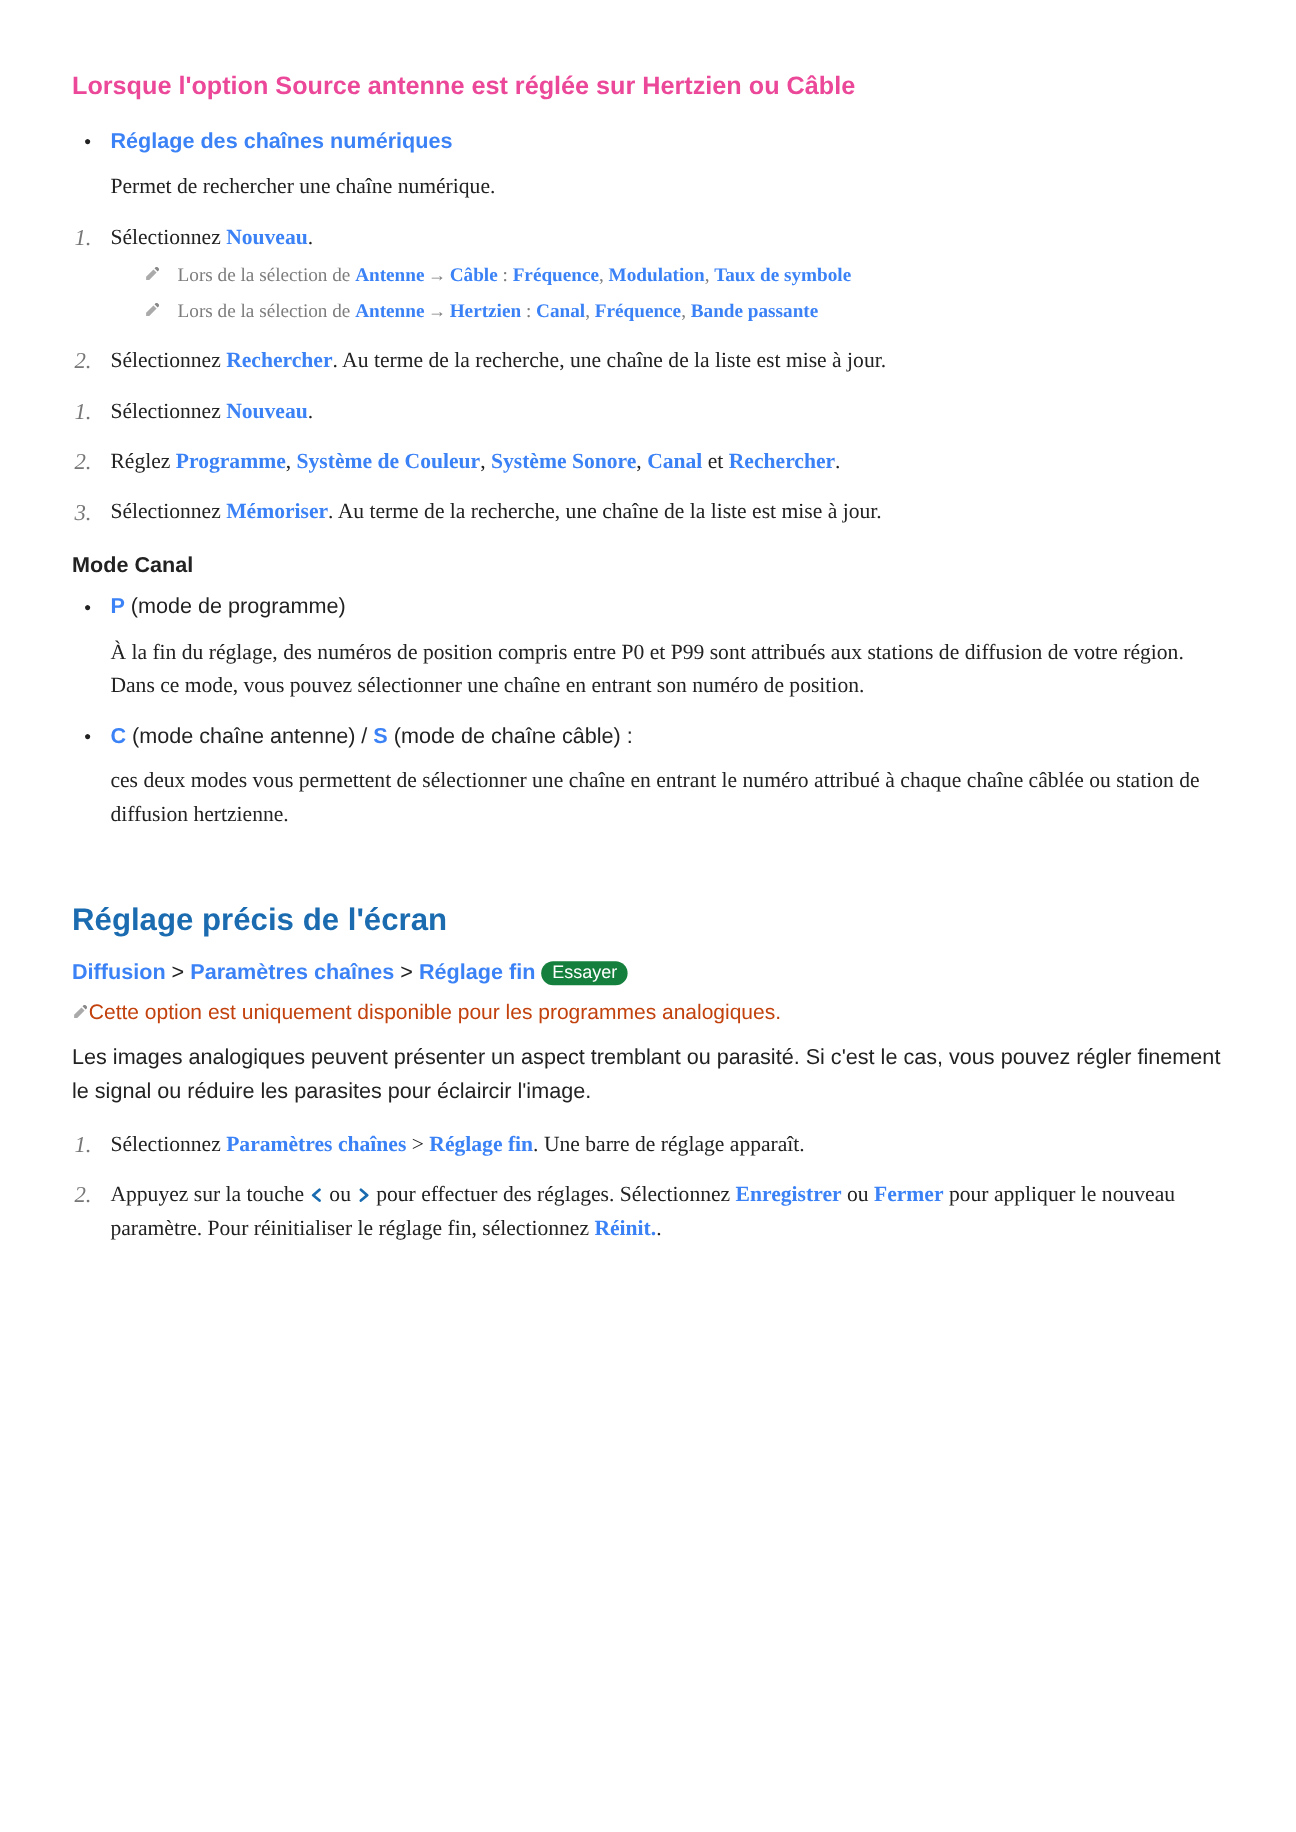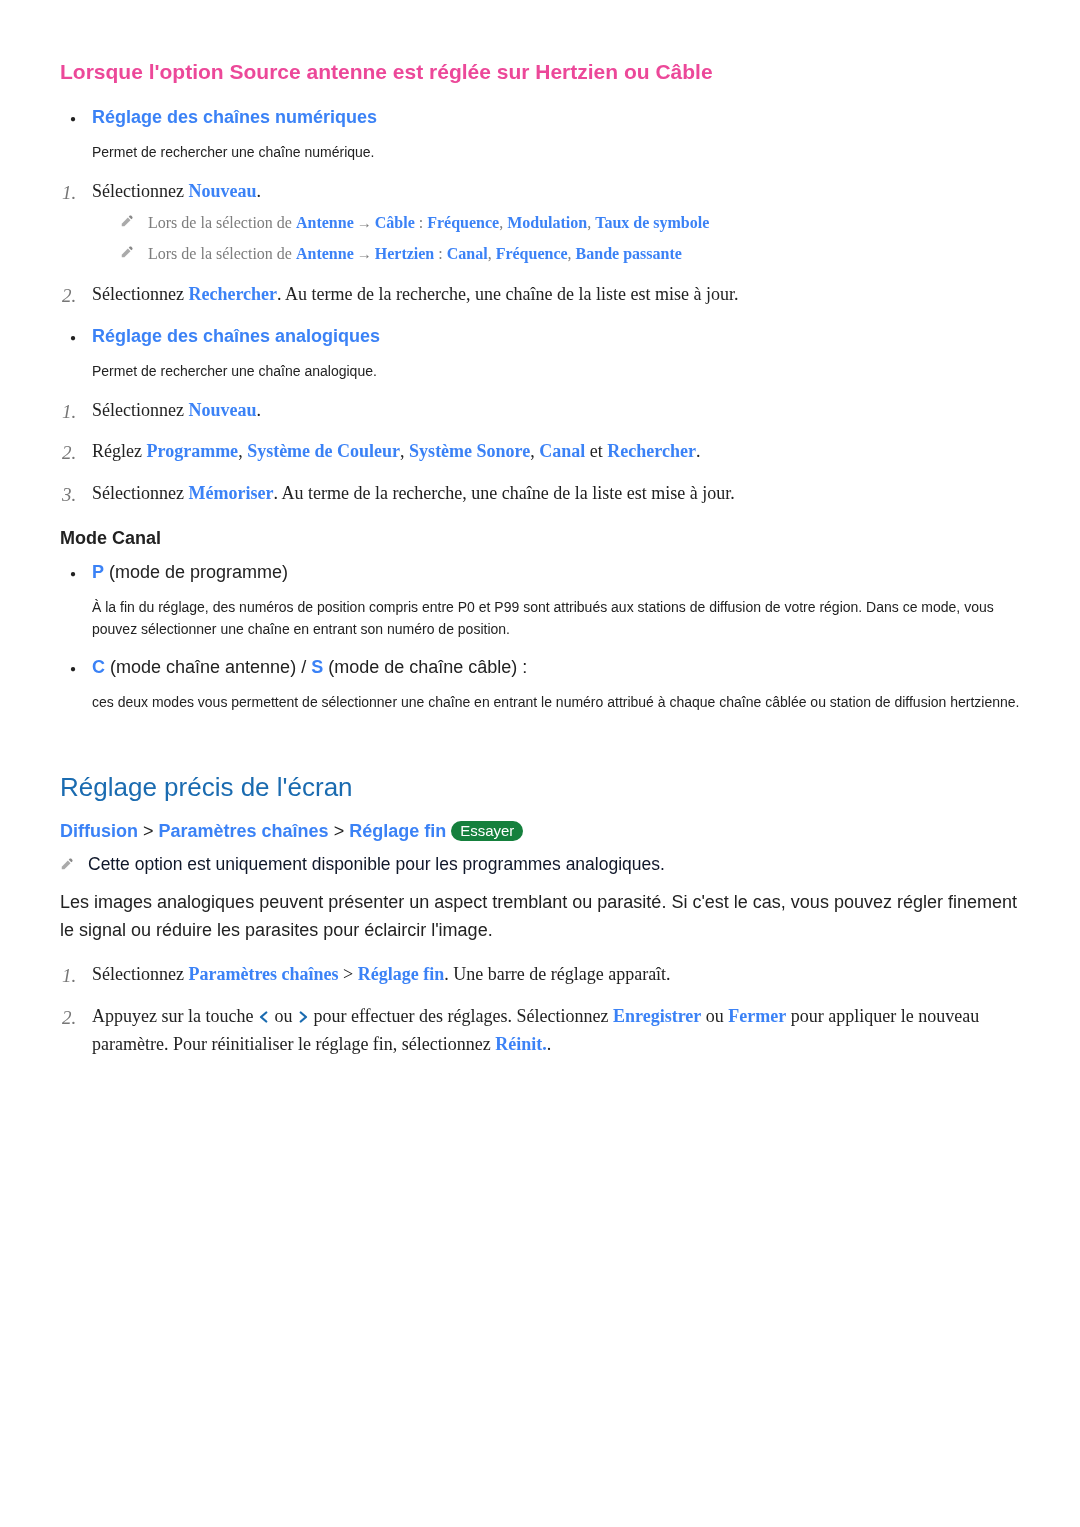--- a/index.html
+++ b/index.html
@@ -16,49 +16,49 @@
   }
   h3.section-sub {
     color: #ec4899;
     font-size: 21px;
     font-weight: 600;
     margin: 0 0 20px 0;
   }
   h2.section-title {
     color: #1a6bb0;
     font-size: 26px;
-    font-weight: 400;
+    font-weight: 700;
     margin: 58px 0 18px 0;
   }
   .blue { color: #3b82f6; font-weight: 600; }
   ul.first { list-style: none; padding-left: 32px; margin: 0 0 12px 0; }
   ul.first > li { position: relative; margin-bottom: 6px; line-height: 1.55; font-size: 18px; }
   ul.first > li.bullet::before {
     content: "●"; color: #222; font-size: 10px;
     position: absolute; left: -22px; top: 7px;
   }
   ol.steps { list-style: none; padding-left: 32px; margin: 10px 0 14px 0; counter-reset: stp; }
   ol.steps > li {
     position: relative; margin-bottom: 14px; line-height: 1.55;
     font-size: 18px; counter-increment: stp; font-family: Liberation Serif, serif;
   }
   ol.steps > li::before {
     content: counter(stp) ".";
     position: absolute; left: -30px; top: 0;
     font-family: Georgia, "Times New Roman", serif;
     font-style: italic; color: #777; font-size: 19px;
   }
-  .desc { margin: 10px 0 14px 0; font-size: 14px; line-height: 1.55; }
+  .desc { margin: 10px 0 14px 0; font-size: 18px; line-height: 1.55; font-family: Liberation Serif, serif; }
   .note-row {
     display: flex; align-items: flex-start; gap: 14px;
     font-size: 16px; color: #7d7d7d; margin: 6px 0 6px 28px;
   }
   .note-main {
-    display: flex; align-items: flex-start; gap: 14px;
-    font-size: 17.5px; color: #0f172a; margin: 10px 0 14px 0;
+    display: flex; align-items: flex-start; gap: 0;
+    font-size: 17.5px; color: #c2410c; margin: 10px 0 14px 0;
   }
   .pencil {
     width: 14px; height: 14px; margin-top: 3px; flex-shrink: 0;
   }
   .pencil svg { width: 14px; height: 14px; display: block; }
   .arrow { display:inline-block; margin: 0 3px; font-size: 15px; color:#7d7d7d; }
   .badge {
     display: inline-block; background: #15803d; color: #fff;
     border-radius: 11px; font-size: 15px; padding: 1px 9px 2px 9px;
     vertical-align: 1px; font-weight: 500;
@@ -109,26 +109,20 @@
           <span>Lors de la sélection de </span><span class="blue">Antenne</span><span class="arrow">→</span><span class="blue">Hertzien</span><span> : </span><span class="blue">Canal</span><span>, </span><span class="blue">Fréquence</span><span>, </span><span class="blue">Bande passante</span>
         </span>
       </div>
 
     </li>
     <li>
       <span>Sélectionnez </span><span class="blue">Rechercher</span><span>. Au terme de la recherche, une chaîne de la liste est mise à jour.</span>
     </li>
   </ol>
 
-  <ul class="first">
-    <li class="bullet">
-      <span class="blue">Réglage des chaînes analogiques</span>
-      <div class="desc">Permet de rechercher une chaîne analogique.</div>
-    </li>
-  </ul>
 
   <ol class="steps">
     <li>
       <span>Sélectionnez </span><span class="blue">Nouveau</span><span>.</span>
     </li>
     <li>
       <span>Réglez </span><span class="blue">Programme</span><span>, </span><span class="blue">Système de Couleur</span><span>, </span><span class="blue">Système Sonore</span><span>, </span><span class="blue">Canal</span><span> et </span><span class="blue">Rechercher</span><span>.</span>
     </li>
     <li>
       <span>Sélectionnez </span><span class="blue">Mémoriser</span><span>. Au terme de la recherche, une chaîne de la liste est mise à jour.</span>

